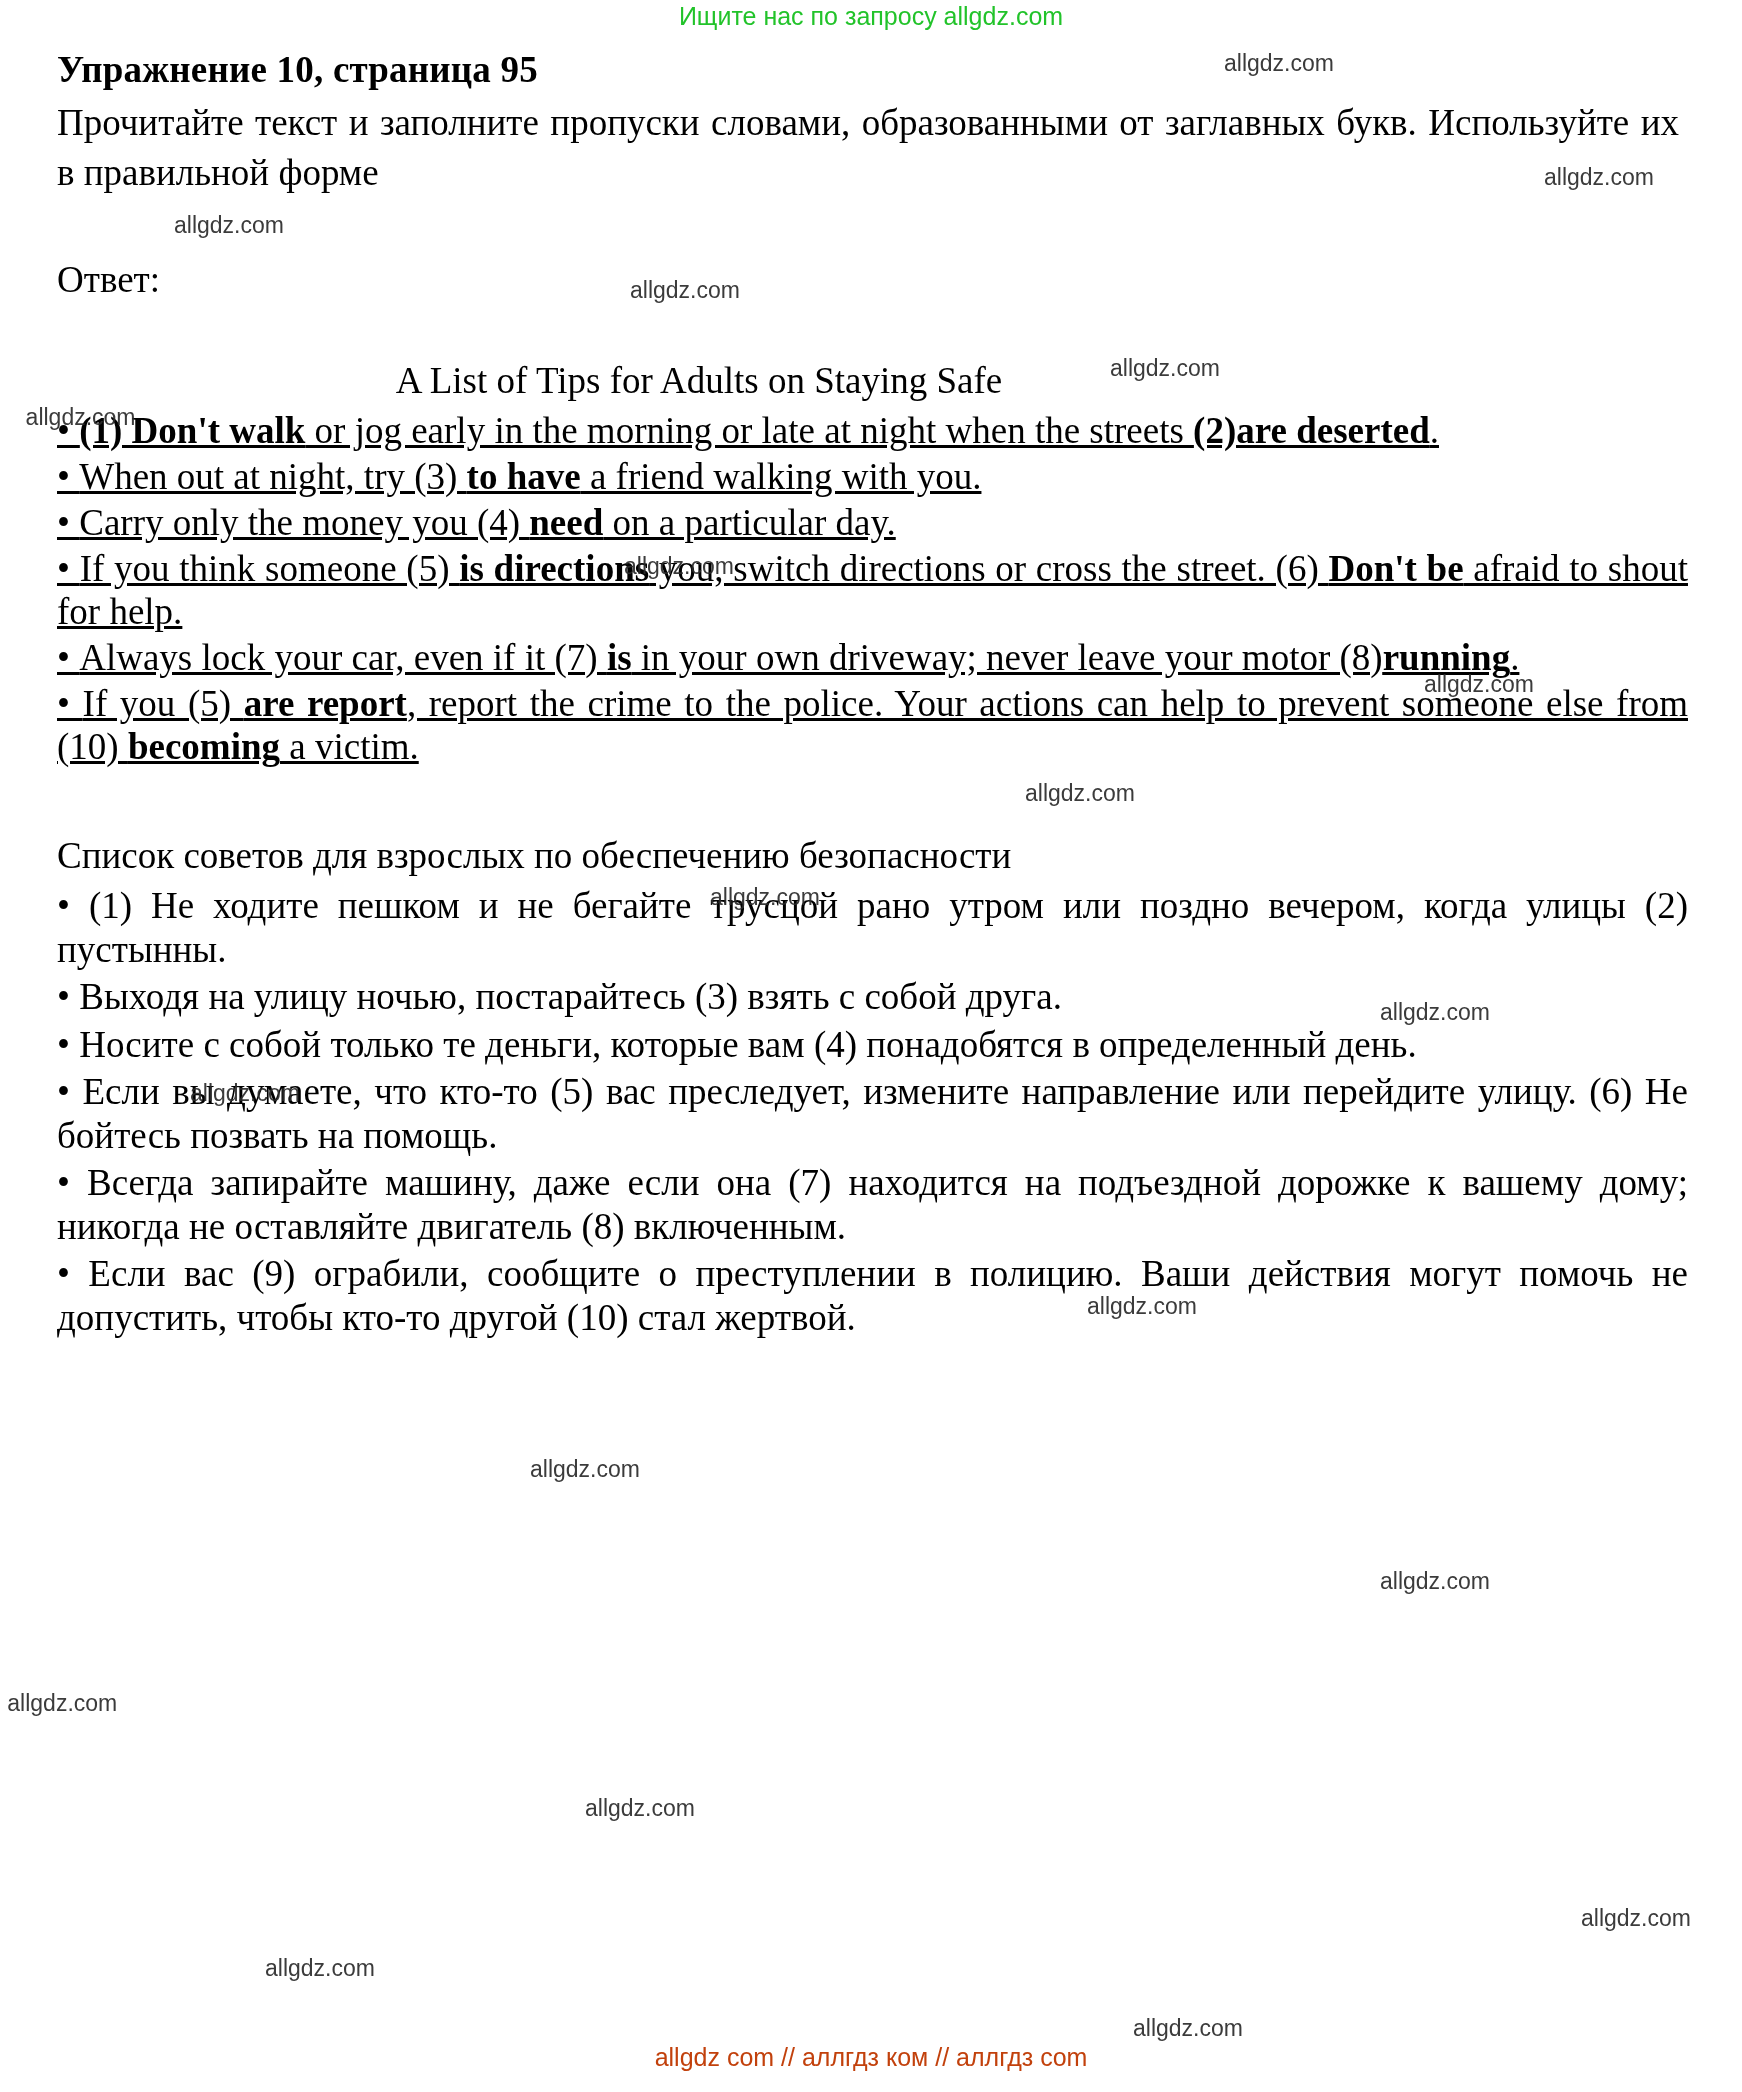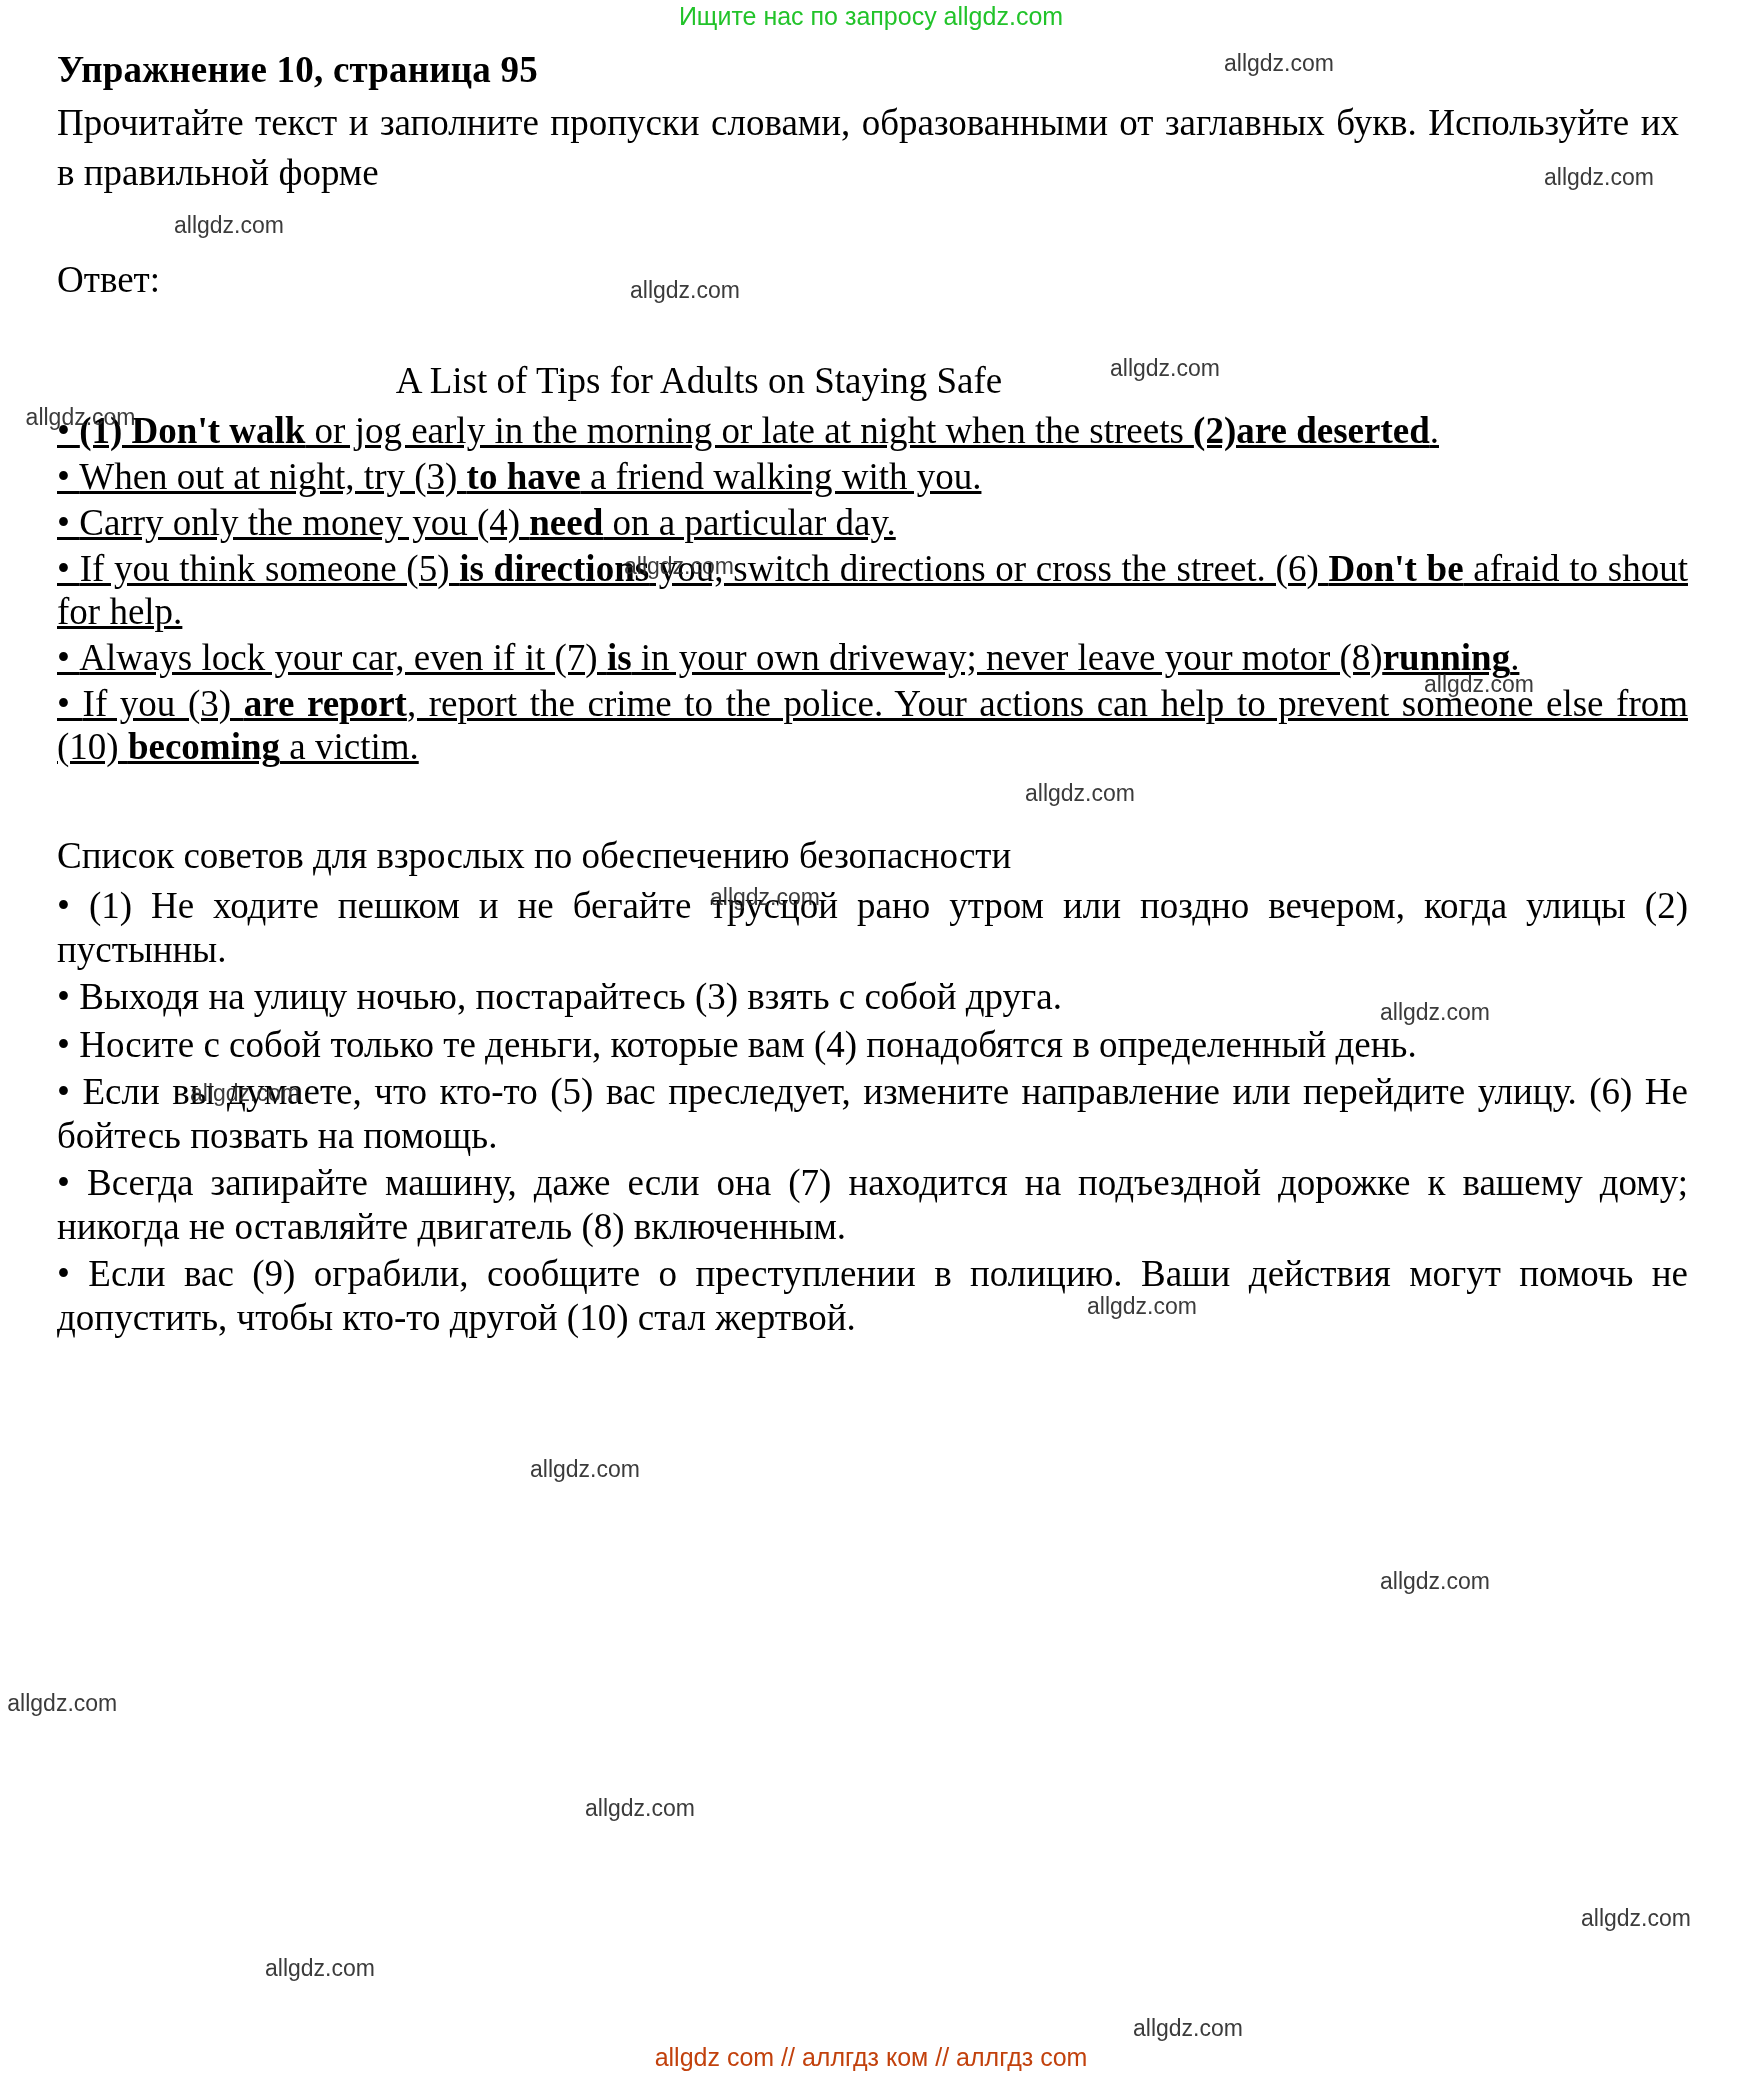--- a/index.html
+++ b/index.html
@@ -164,21 +164,21 @@
     <p class="answer-label">Ответ:</p>
 
     <h2 class="list-title">A List of Tips for Adults on Staying Safe</h2>
 
     <ul class="tips" id="en-list">
         <li><b>(1) Don't walk</b><span> or jog early in the morning or late at night when the streets </span><b>(2)are deserted</b><span>.</span></li>
         <li><span>When out at night, try (3) </span><b>to have</b><span> a friend walking with you.</span></li>
         <li><span>Carry only the money you (4) </span><b>need</b><span> on a particular day.</span></li>
         <li><span>If you think someone (5) </span><b>is directions</b><span> you, switch directions or cross the street. (6) </span><b>Don't be</b><span> afraid to shout for help.</span></li>
         <li><span>Always lock your car, even if it (7) </span><b>is</b><span> in your own driveway; never leave your motor (8)</span><b>running</b><span>.</span></li>
-        <li><span>If you (3) </span><b>are report</b><span>, report the crime to the police. Your actions can help to prevent someone else from (10) </span><b>becoming</b><span> a victim.</span></li>
+        <li><span>If you (5) </span><b>are report</b><span>, report the crime to the police. Your actions can help to prevent someone else from (10) </span><b>becoming</b><span> a victim.</span></li>
       </ul>
 
     <div class="ru-block">
       <p class="ru-title">Список советов для взрослых по обеспечению безопасности</p>
       <ul class="tips-ru" id="ru-list">
           <li>(1) Не ходите пешком и не бегайте трусцой рано утром или поздно вечером, когда улицы (2) пустынны.</li>
           <li>Выходя на улицу ночью, постарайтесь (3) взять с собой друга.</li>
           <li>Носите с собой только те деньги, которые вам (4) понадобятся в определенный день.</li>
           <li>Если вы думаете, что кто-то (5) вас преследует, измените направление или перейдите улицу. (6) Не бойтесь позвать на помощь.</li>
           <li>Всегда запирайте машину, даже если она (7) находится на подъездной дорожке к вашему дому; никогда не оставляйте двигатель (8) включенным.</li>

